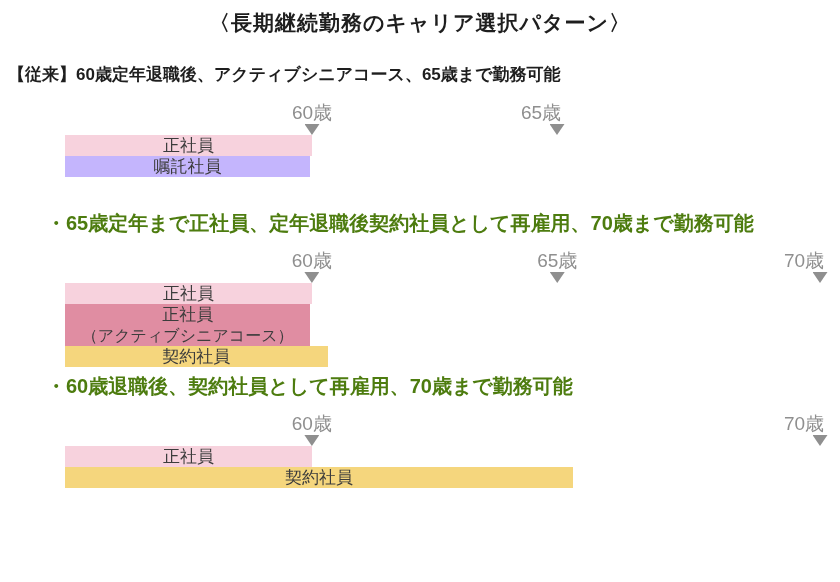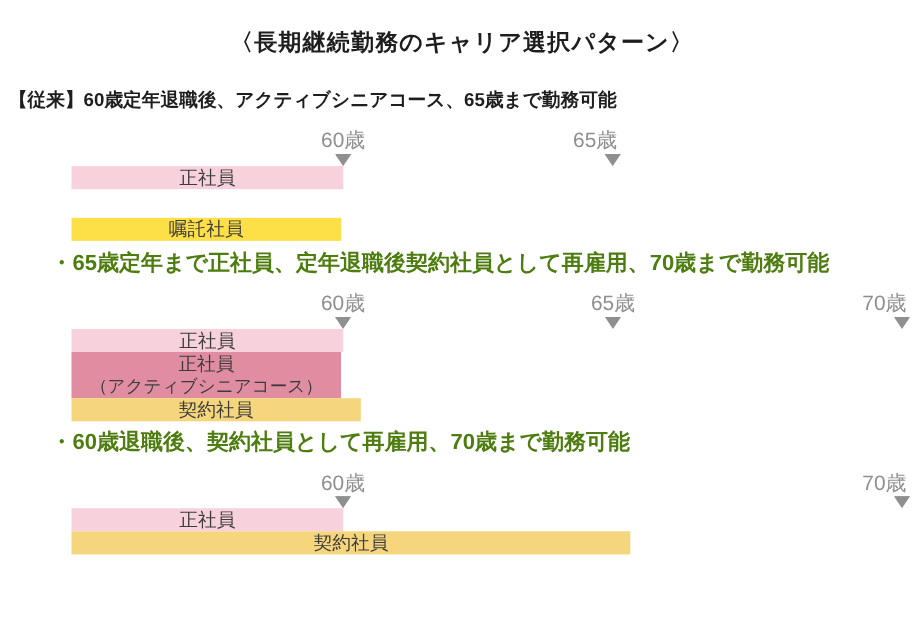--- a/index.html
+++ b/index.html
@@ -5,21 +5,21 @@
   * { box-sizing: border-box; }
   html, body { margin: 0; padding: 0; background: #ffffff; }
   body { font-family: "Liberation Sans", "DejaVu Sans", sans-serif; }
 
   .page {
     position: relative;
     width: 840px;
     height: 582px;
     overflow: hidden;
     background: #ffffff;
-    padding-top: 26px;
+    padding-top: 10px;
   }
 
   .title {
     text-align: center;
     font-size: 21px;
     font-weight: bold;
     color: #1e1e1e;
     line-height: 26px;
     letter-spacing: 1px;
   }
@@ -98,21 +98,21 @@
       </div>
       <div class="marker end" style="left:100%">
         <span class="age" style="color: rgb(143, 143, 143);">65歳</span>
         <span class="arrow-down" style="background: rgb(143, 143, 143);"></span>
       </div>
     </div>
     <div class="bar bar1">
       <div class="seg" style="width: 50.2%; background: rgb(247, 210, 221);">
         <span>正社員</span>
       </div>
-      <div class="seg" style="width: 49.8%; background: #fde047; margin-top: 26px;">
+      <div class="seg" style="width: 49.8%; background: #c4b5fd;">
         <span>嘱託社員</span>
       </div>
     </div>
   </div>
 
 
   <div class="bullet">・65歳定年まで正社員、定年退職後契約社員として再雇用、70歳まで勤務可能</div>
 
   <div class="timeline t2">
     <div class="markers">

